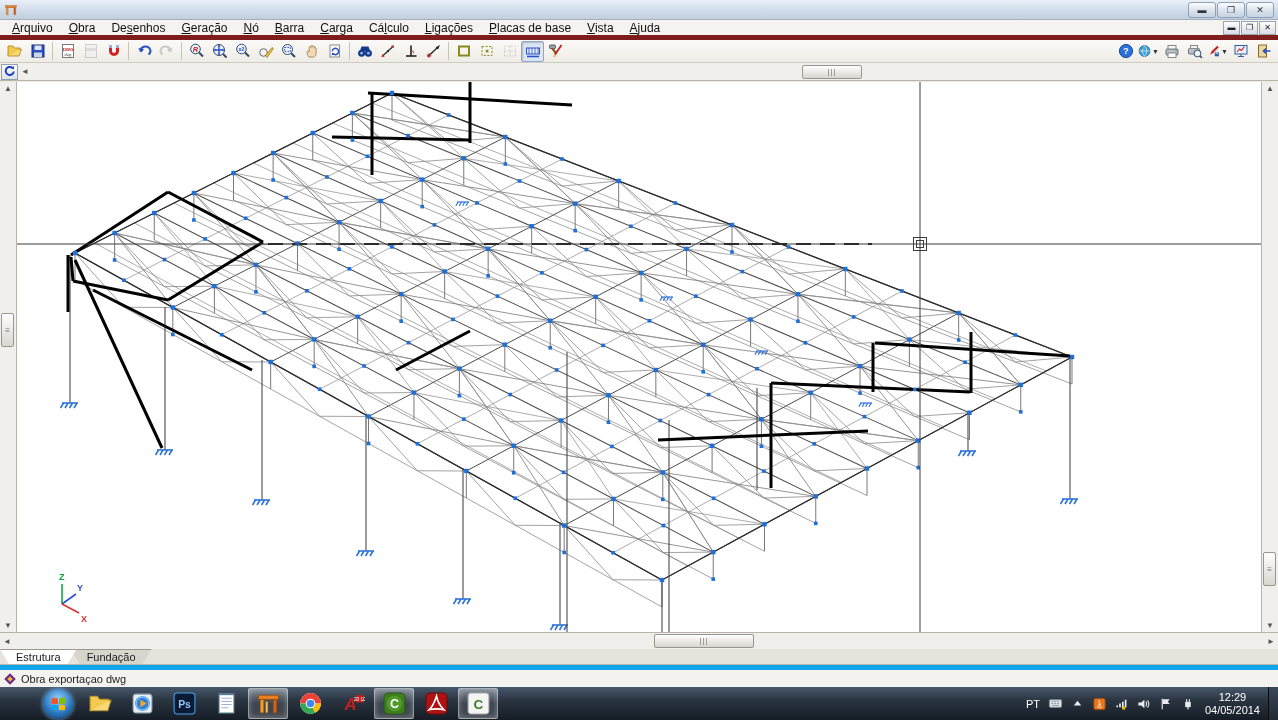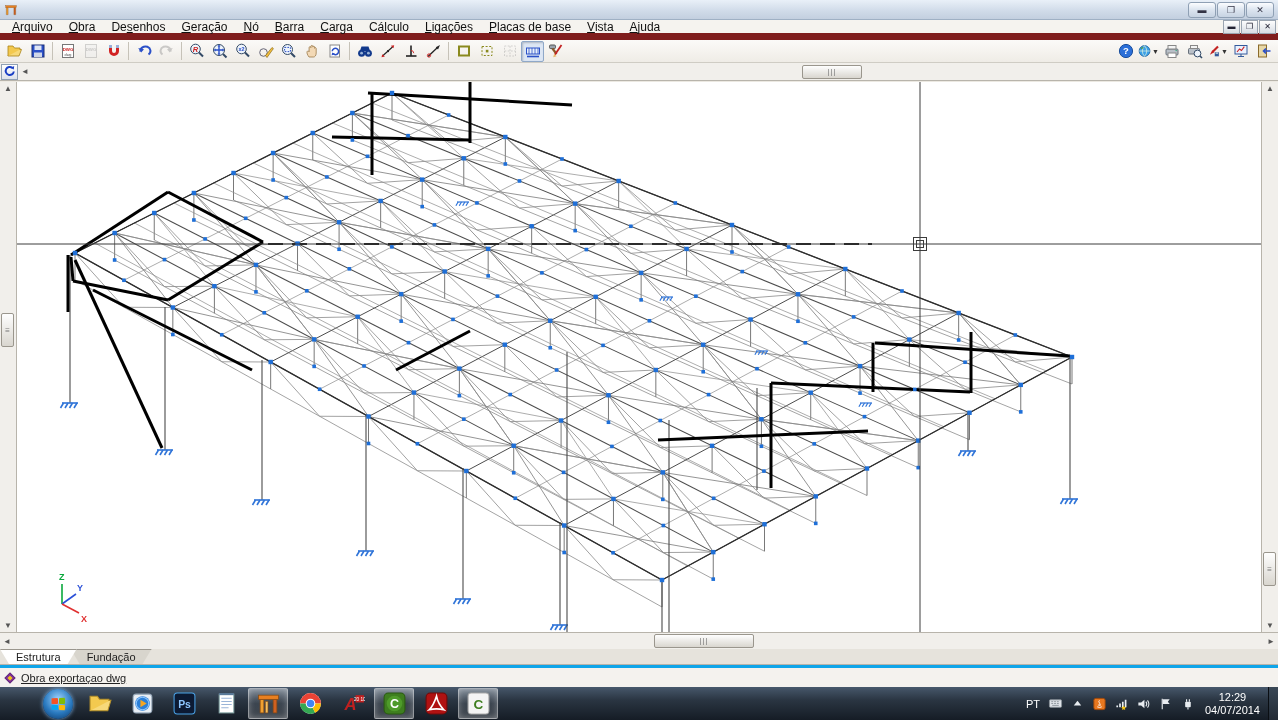--- a/index.html
+++ b/index.html
@@ -10,21 +10,21 @@
   .titlebar { position:absolute; left:0; top:0; width:100%; height:20px;
     background:linear-gradient(#e9f0f8,#cfdae8 60%,#c3cfdf); border-bottom:1px solid #9fb0c4;
     display:flex; align-items:center; padding:0 4px; font-size:12px; color:#111; }
   .titlebar .apptitle { margin-left:4px; white-space:nowrap; }
   .winbtns { margin-left:auto; display:flex; }
   .winbtn { width:28px; height:16px; margin-left:1px; border:1px solid #8fa0b4; border-radius:3px;
     background:linear-gradient(#fbfdff,#dbe4ef 50%,#c7d3e2); display:flex; align-items:center; justify-content:center;
     font-size:9px; color:#334; }
   
   .menubar { position:absolute; left:0; top:20px; width:100%; height:20px; background:#f5f3ef;
-    border-bottom:7px solid #7f1d1d; display:flex; align-items:center; font-size:12px; padding-left:4px; }
+    border-bottom:5px solid #7f1d1d; display:flex; align-items:center; font-size:12px; padding-left:4px; }
   .menu-item { padding:2px 8px; color:#111; }
   .menu-item u { text-decoration:underline; }
   .mdibtns { margin-left:auto; display:flex; margin-right:2px; }
   .mdibtn { width:17px; height:14px; margin-left:1px; border:1px solid #9aa4b0; background:linear-gradient(#fdfdfd,#d8dde4);
     font-size:8px; display:flex; align-items:center; justify-content:center; color:#223; }
   
   .toolbar { position:absolute; left:0; top:40px; width:100%; height:23px; background:linear-gradient(#fbfaf8,#efece6);
     border-bottom:1px solid #cfccc4; display:flex; align-items:center; padding:0 3px; }
   .tbtn { width:23px; height:21px; display:flex; align-items:center; justify-content:center; border:1px solid transparent; border-radius:2px; }
   .tbtn svg { width:16px; height:16px; }
@@ -55,22 +55,22 @@
   .wm-title { display:inline-block; font-size:15px; font-weight:bold; color:#9b9b9b; white-space:nowrap;
     transform:scaleX(.84); border-bottom:2px solid #9b9b9b; padding-bottom:1px; letter-spacing:-.5px; }
   .wm-title sup { font-size:8px; }
   .wm-tagline { font-size:6.5px; letter-spacing:.8px; color:#b3a globe58f; color:#b3a58f; margin-top:1px; }
   
   .tabrow { position:absolute; left:0; top:649px; width:100%; height:16px; background:#e6e3dc; border-bottom:1px solid #b8b4ab; display:flex; align-items:stretch; padding-left:6px; }
   .tab { position:relative; font-size:11px; padding:1px 16px 0 16px; color:#222; background:#d8d5cd;
     clip-path:polygon(0 0, 100% 0, calc(100% - 9px) 100%, 9px 100%); margin-left:-6px; border-top:1px solid #9a968d; }
   .tab.active { background:#ffffff; z-index:2; }
   
-  .statusbar { position:absolute; left:0; top:665px; width:100%; height:22px; background:#f4f2ee; border-top:3px solid #0ea5e9;
-    display:flex; align-items:center; font-size:11px; color:#222; padding-left:3px;text-decoration:underline; }
+  .statusbar { position:absolute; left:0; top:665px; width:100%; height:22px; background:#f4f2ee; border-top:5px solid #0ea5e9;
+    display:flex; align-items:center; font-size:11px; color:#222; padding-left:3px; }
   .statusbar svg { width:14px; height:14px; margin-right:4px; }
   
   .taskbar { position:absolute; left:0; top:687px; width:100%; height:33px;
     background:linear-gradient(#47586b,#2a3542 40%,#151c25); display:flex; align-items:center;padding-left:39px; }
   .startorb { width:30px; height:30px; border-radius:50%; margin:0 6px 0 4px;
     background:radial-gradient(circle at 50% 35%, #9fd4ff, #2a7ac0 55%, #0b3useless465 100%);
     background:radial-gradient(circle at 50% 35%, #9fd4ff, #2a7ac0 55%, #0b3465 100%);
     display:flex; align-items:center; justify-content:center; box-shadow:0 0 4px #7fb4e8; }
   .flag { width:14px; height:12px; display:grid; grid-template-columns:1fr 1fr; grid-template-rows:1fr 1fr; gap:1px; transform:perspective(40px) rotateY(-14deg); }
   .flag i { border-radius:1px; }
@@ -1088,19 +1088,19 @@
           </span>
           <span class="trayicon">
             <svg viewBox="0 0 15 15">
               <rect x="5" y="5" width="6" height="6" rx="1" fill="#e8ecf0"></rect>
               <path d="M6.5 5 V2.5 M9.5 5 V2.5 M8 11 v2.5" stroke="#e8ecf0" stroke-width="1.2"></path>
             </svg>
           </span>
         </span>
       <div class="clock">
         <div>12:29</div>
-        <div>04/07/2014</div>
+        <div>04/05/2014</div>
       </div>
       <div class="showdesk"></div>
     </div>
   </div>
 
 </div>
 
 </body></html>

